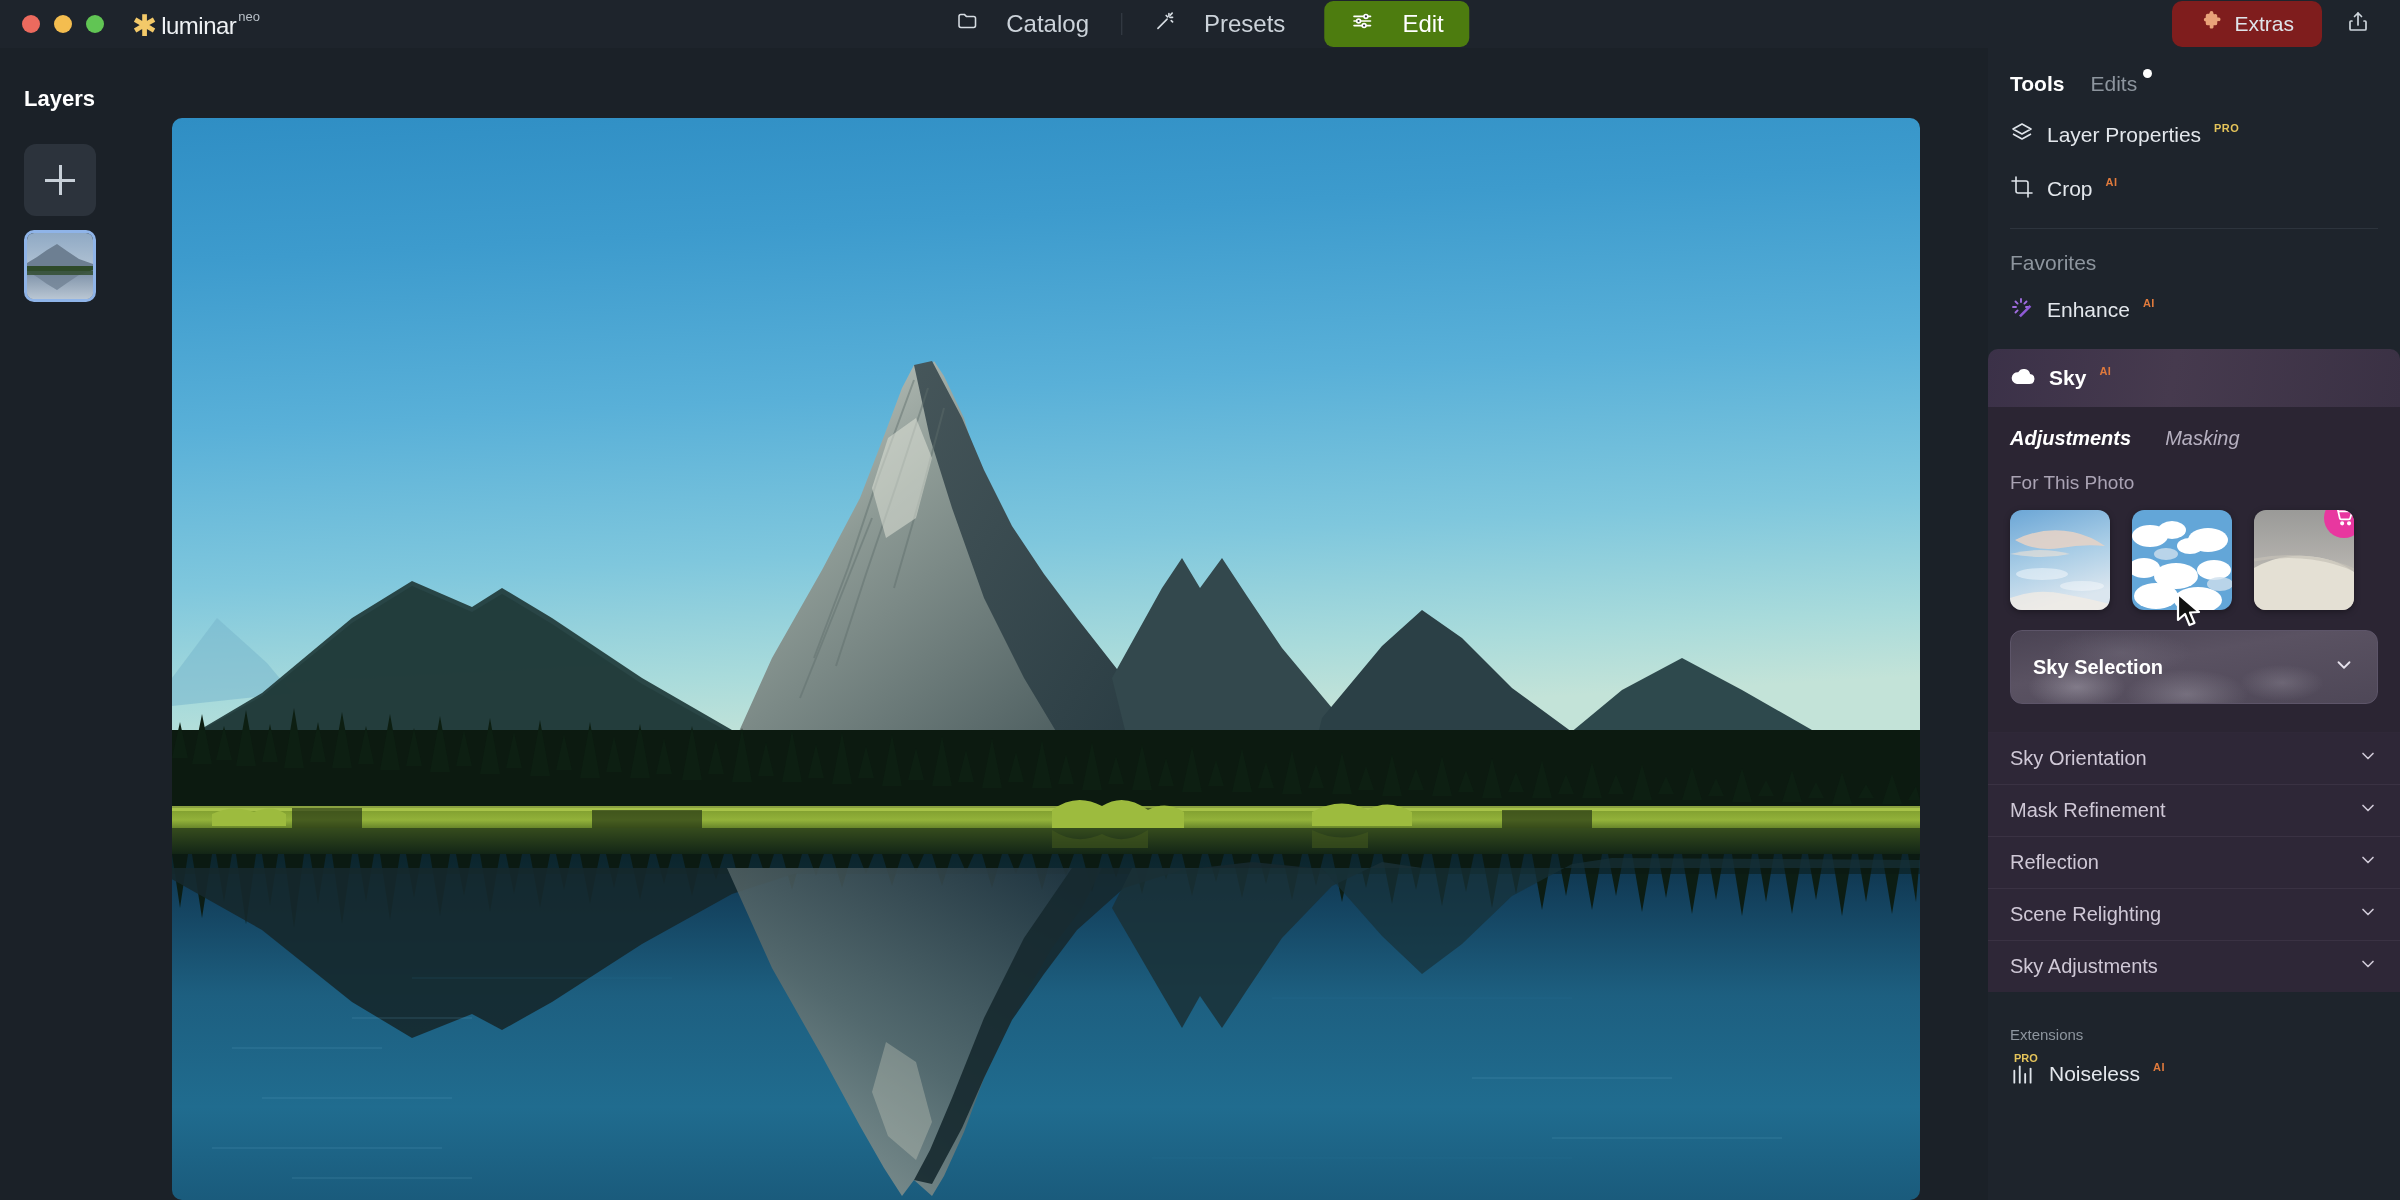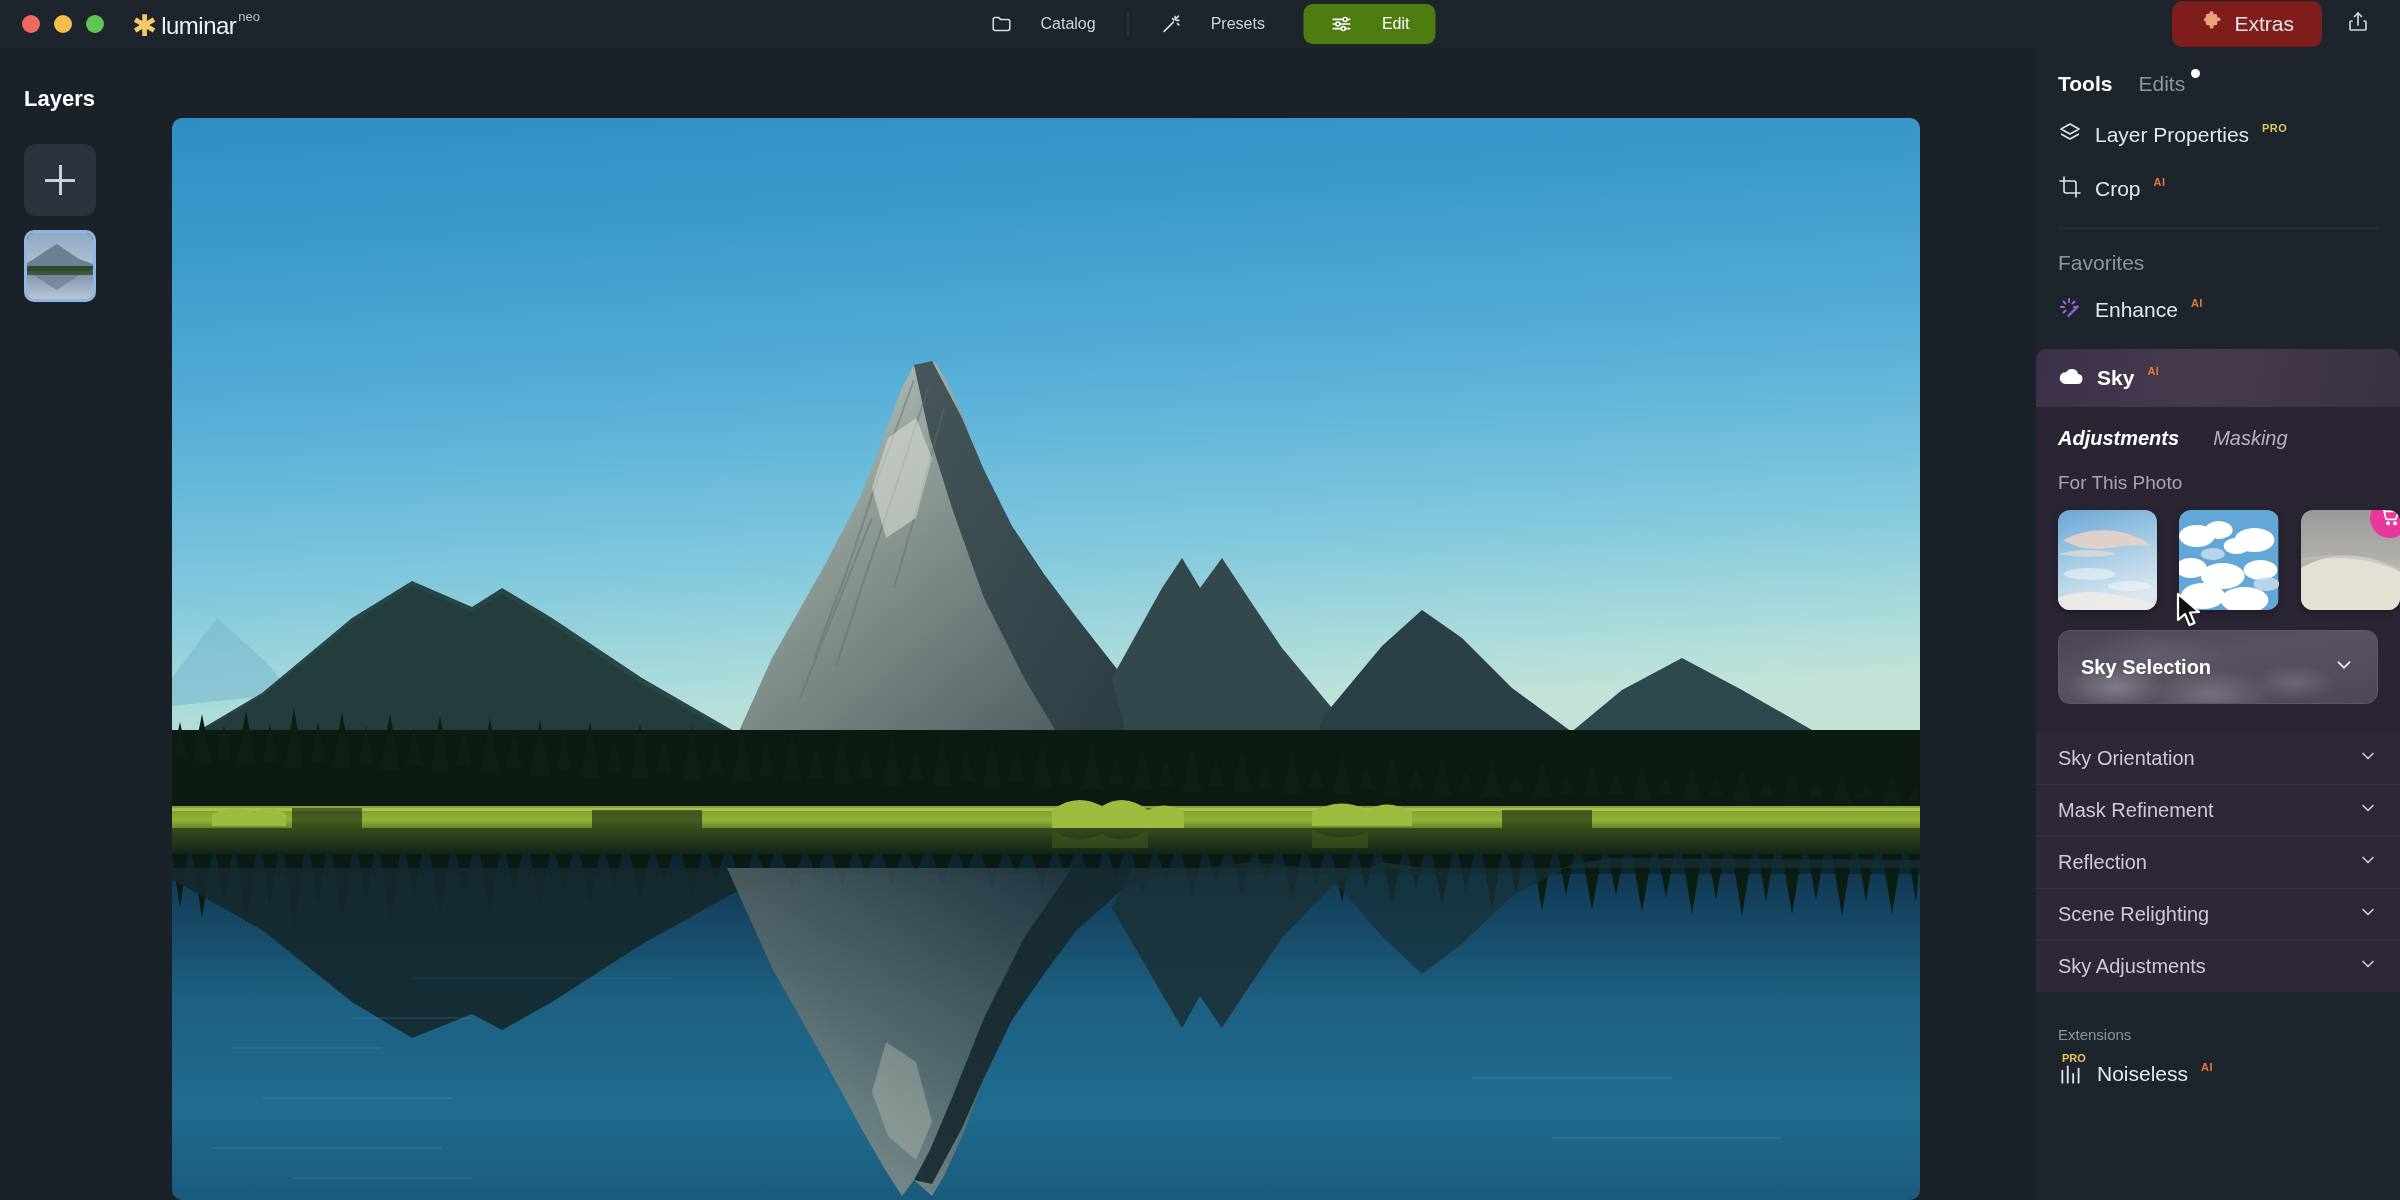--- a/index.html
+++ b/index.html
@@ -29,23 +29,23 @@
     position:relative; top:2px; }
   .brand-name { font-size:24px; font-weight:400; color:#eef1f4; letter-spacing:-0.5px; }
   .brand-sup { font-size:13px; color:#b9c0c8; margin-left:2px; position:relative; top:-13px; }
 
   
   .topnav {
     position:absolute; left:50%; transform:translateX(-50%); top:0;
     height:48px; display:flex; align-items:center; gap:0;
   }
   .navbtn {
-    display:flex; align-items:center; gap:28px;
+    display:flex; align-items:flex-start; gap:28px;
     padding:9px 26px; border-radius:9px;
-    font-size:16px; color:#ccd3da; white-space:nowrap;
+    font-size:24px; color:#ccd3da; white-space:nowrap;
   }
   .navbtn.active { background:#4d7c0f; color:#fff; }
   .navsep { width:1px; height:22px; background:#39414a; margin:0 6px; }
   .navbtn svg { display:block; }
 
   
   .topright { position:absolute; right:20px; top:0; height:48px;
     display:flex; align-items:center; gap:14px; }
   .extras {
     display:flex; align-items:center; gap:11px;
@@ -74,21 +74,21 @@
 
   
   .canvas-wrap {
     position:absolute; left:172px; top:118px; width:1748px; height:1082px;
     border-radius:10px; overflow:hidden;
   }
   .photo { position:absolute; inset:0; }
 
   
   .rightpanel {
-    position:absolute; right:0; top:48px; width:364px; height:1152px;
+    position:absolute; right:0; top:48px; width:412px; height:1152px;
     background:#1e242c;
   }
   .rp-tabs { display:flex; align-items:flex-start; gap:26px; padding:24px 0 0 22px; }
   .rp-tab { font-size:21px; color:#8d959e; position:relative; }
   .rp-tab.active { color:#fff; font-weight:700; }
   .rp-dot { width:9px; height:9px; border-radius:50%; background:#fff;
     position:absolute; right:-15px; top:-3px; }
 
   .tool-row {
     display:flex; align-items:center; gap:13px;

